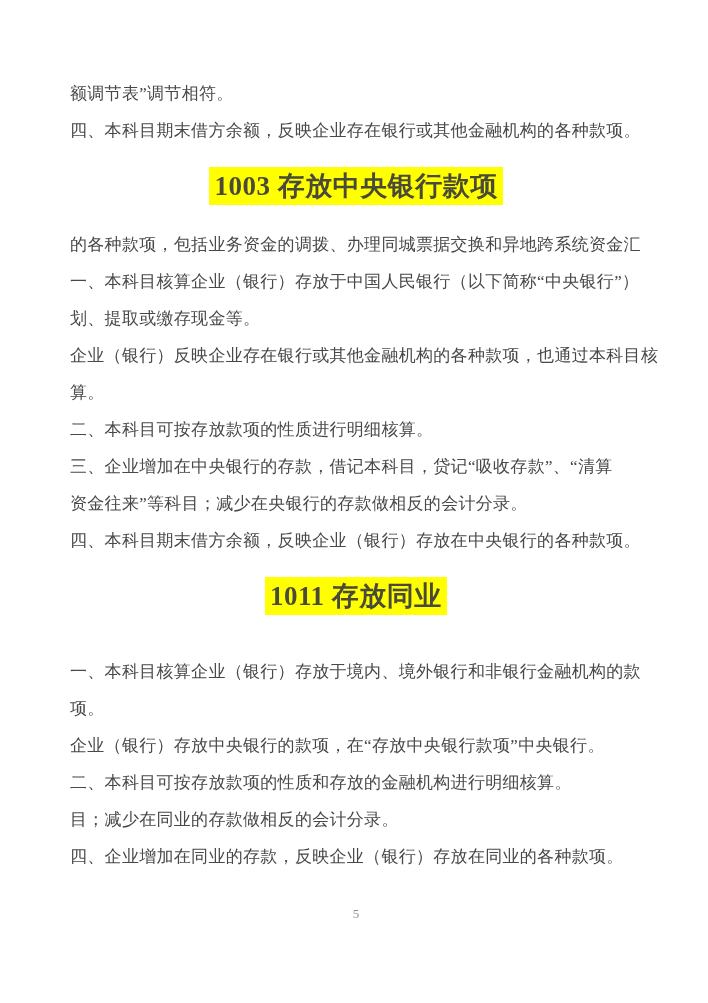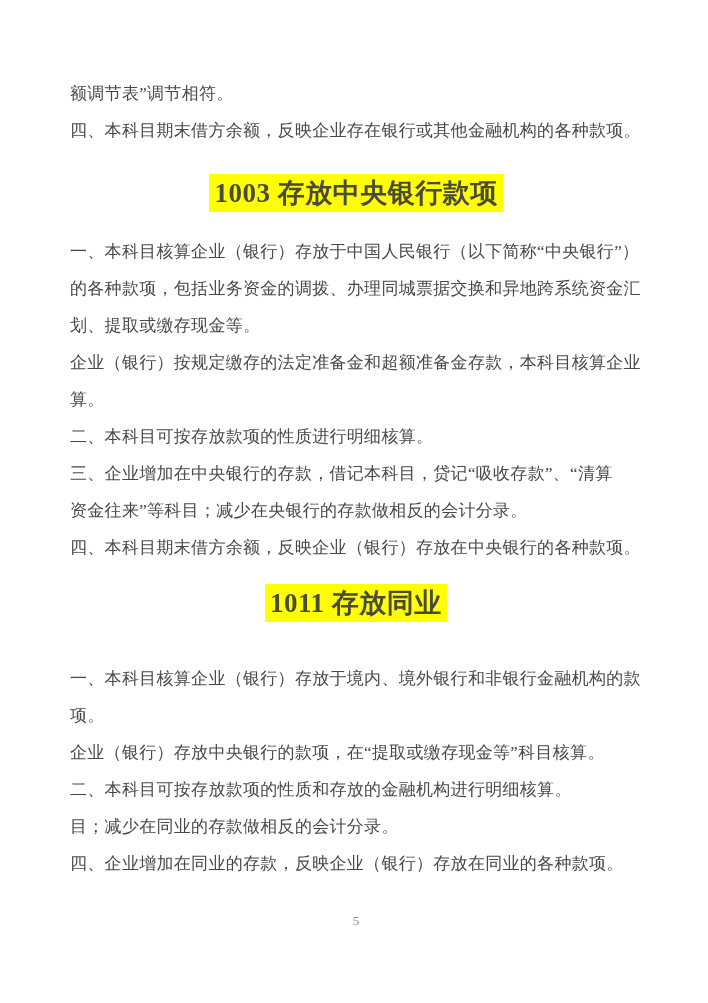--- a/index.html
+++ b/index.html
@@ -25,21 +25,21 @@
     letter-spacing: 0.3px;
     color: #484848;
     white-space: nowrap;
   }
   .heading {
     text-align: center;
     height: 38px;
     line-height: 38px;
   }
   .heading-1 {
-    margin-top: 25px;
+    margin-top: 18px;
     margin-bottom: 21px;
   }
   .heading-2 {
     margin-top: 18px;
     margin-bottom: 38px;
   }
   .hl {
     display: inline-block;
     background: #ffff00;
     color: #4a4a38;
@@ -66,37 +66,37 @@
 <div class="page">
   <div class="content">
 
     <div class="line">额调节表”调节相符。</div>
     <div class="line">四、本科目期末借方余额，反映企业存在银行或其他金融机构的各种款项。</div>
 
     <div class="heading heading-1">
       <span class="hl">1003 存放中央银行款项</span>
     </div>
 
+    <div class="line">的各种款项，包括业务资金的调拨、办理同城票据交换和异地跨系统资金汇</div>
     <div class="line">一、本科目核算企业（银行）存放于中国人民银行（以下简称“中央银行”）</div>
-    <div class="line">的各种款项，包括业务资金的调拨、办理同城票据交换和异地跨系统资金汇</div>
     <div class="line">划、提取或缴存现金等。</div>
-    <div class="line">企业（银行）按规定缴存的法定准备金和超额准备金存款，本科目核算企业</div>
+    <div class="line">企业（银行）反映企业存在银行或其他金融机构的各种款项，也通过本科目核</div>
     <div class="line">算。</div>
     <div class="line">二、本科目可按存放款项的性质进行明细核算。</div>
     <div class="line">三、企业增加在中央银行的存款，借记本科目，贷记“吸收存款”、“清算</div>
     <div class="line">资金往来”等科目；减少在央银行的存款做相反的会计分录。</div>
     <div class="line">四、本科目期末借方余额，反映企业（银行）存放在中央银行的各种款项。</div>
 
     <div class="heading heading-2">
       <span class="hl">1011 存放同业</span>
     </div>
 
     <div class="line">一、本科目核算企业（银行）存放于境内、境外银行和非银行金融机构的款</div>
     <div class="line">项。</div>
-    <div class="line">企业（银行）存放中央银行的款项，在“提取或缴存现金等”科目核算。</div>
+    <div class="line">企业（银行）存放中央银行的款项，在“存放中央银行款项”中央银行。</div>
     <div class="line">二、本科目可按存放款项的性质和存放的金融机构进行明细核算。</div>
     <div class="line">目；减少在同业的存款做相反的会计分录。</div>
     <div class="line">四、企业增加在同业的存款，反映企业（银行）存放在同业的各种款项。</div>
 
     <div class="footer">
       <span class="page-number">5</span>
     </div>
 
   </div>
 </div>

